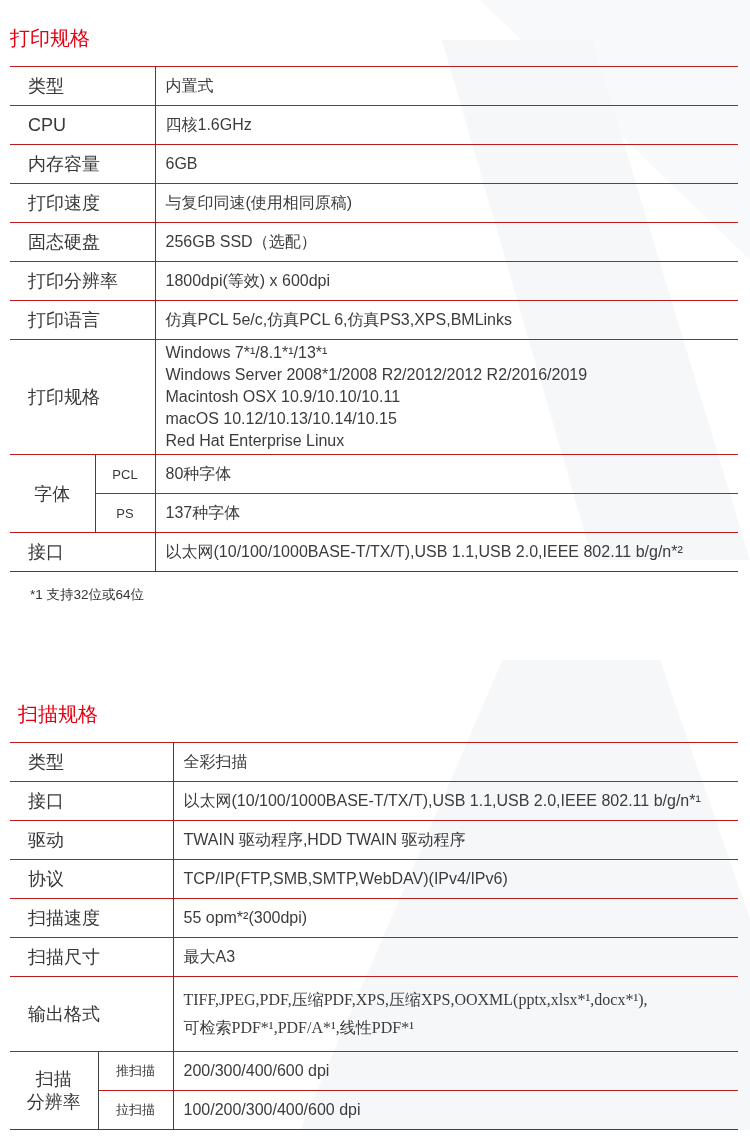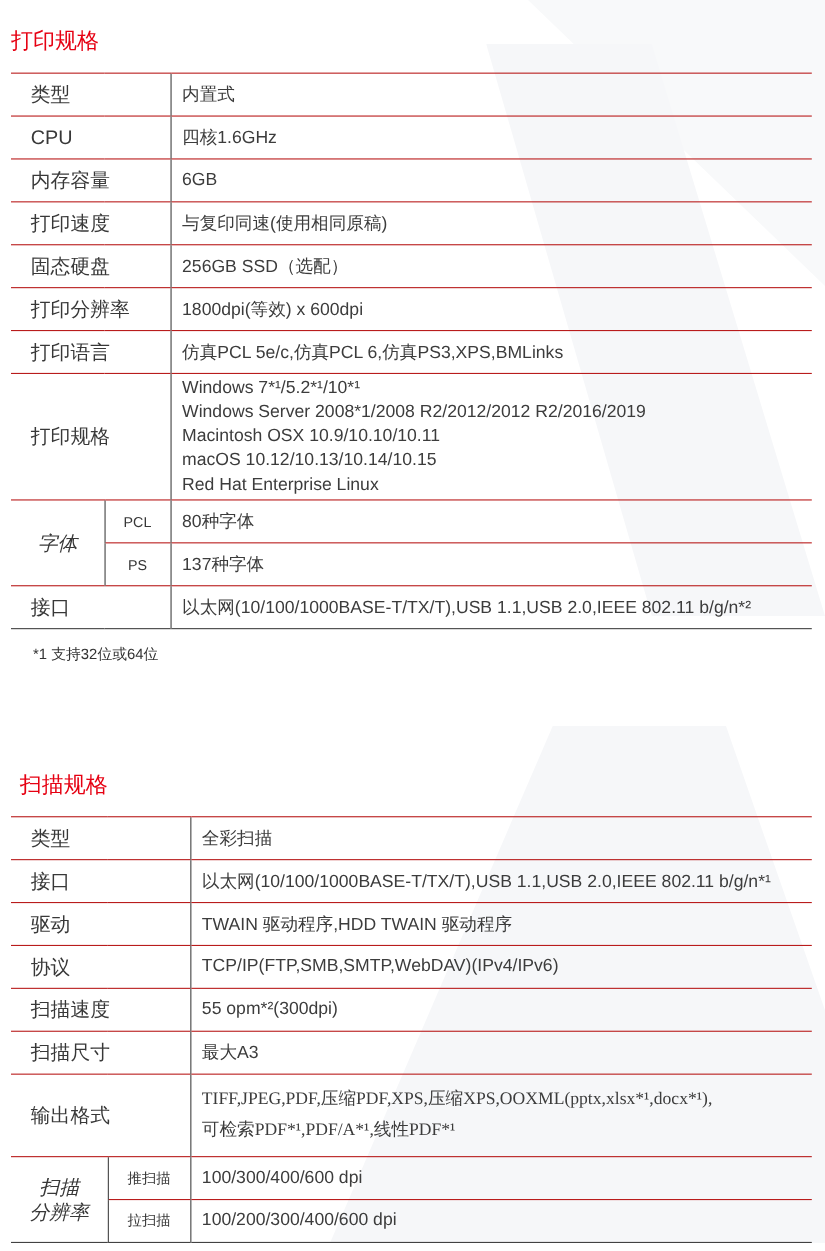--- a/index.html
+++ b/index.html
@@ -30,21 +30,21 @@
     border-collapse:collapse;table-layout:fixed;
     margin:16px 0 0 10px;width:728px;
     border-top:1px solid #424242;border-bottom:1px solid #424242;
   }
   .spec td{
     border-top:1px solid #b91c1c;
     height:36px;vertical-align:middle;
     overflow:visible;white-space:nowrap;
   }
   .spec .lbl{font-size:18px;color:#383838;padding-left:18px;}
-  .spec .glbl{font-size:18px;color:#383838;text-align:center;font-style:italic;}
+  .spec .glbl{font-size:18px;color:#383838;text-align:center;}
   .spec .slbl{font-size:13px;color:#383838;text-align:center;border-left:1px solid #424242;}
   .spec .val{border-left:1px solid #424242;font-size:16px;color:#3c3c3c;padding-left:10px;}
   .scan .val{padding-left:10px;}
   .os-row td{height:112px;}
   .os-line{line-height:22px;}
   .fmt-row td{height:72px;}
   .fmt-line{line-height:28px;white-space:nowrap;font-family:Liberation Serif, serif;}
   .two-line{line-height:23px;}
 
   .footnotes{margin:12px 0 0 30px;font-size:13.5px;color:#333;line-height:22px;}
@@ -92,21 +92,21 @@
           <td class="lbl" colspan="2">打印分辨率</td>
           <td class="val">1800dpi(等效) x 600dpi</td>
         </tr>
         <tr>
           <td class="lbl" colspan="2">打印语言</td>
           <td class="val">仿真PCL 5e/c,仿真PCL 6,仿真PS3,XPS,BMLinks</td>
         </tr>
         <tr class="os-row">
           <td class="lbl" colspan="2">打印规格</td>
           <td class="val">
-            <div class="os-line">Windows 7*¹/5.2*¹/10*¹</div>
+            <div class="os-line">Windows 7*¹/8.1*¹/13*¹</div>
             <div class="os-line">Windows Server 2008*1/2008 R2/2012/2012 R2/2016/2019</div>
             <div class="os-line">Macintosh OSX 10.9/10.10/10.11</div>
             <div class="os-line">macOS 10.12/10.13/10.14/10.15</div>
             <div class="os-line">Red Hat Enterprise Linux</div>
           </td>
         </tr>
         <tr>
           <td class="glbl" rowspan="2">字体</td>
           <td class="slbl">PCL</td>
           <td class="val">80种字体</td>
@@ -167,21 +167,21 @@
             <div class="fmt-line">TIFF,JPEG,PDF,压缩PDF,XPS,压缩XPS,OOXML(pptx,xlsx*¹,docx*¹),</div>
             <div class="fmt-line">可检索PDF*¹,PDF/A*¹,线性PDF*¹</div>
           </td>
         </tr>
         <tr>
           <td class="glbl" rowspan="2">
             <div class="two-line">扫描</div>
             <div class="two-line">分辨率</div>
           </td>
           <td class="slbl">推扫描</td>
-          <td class="val">100/300/400/600 dpi</td>
+          <td class="val">200/300/400/600 dpi</td>
         </tr>
         <tr>
           <td class="slbl">拉扫描</td>
           <td class="val">100/200/300/400/600 dpi</td>
         </tr>
       </tbody>
     </table>
 
   </section>
 

